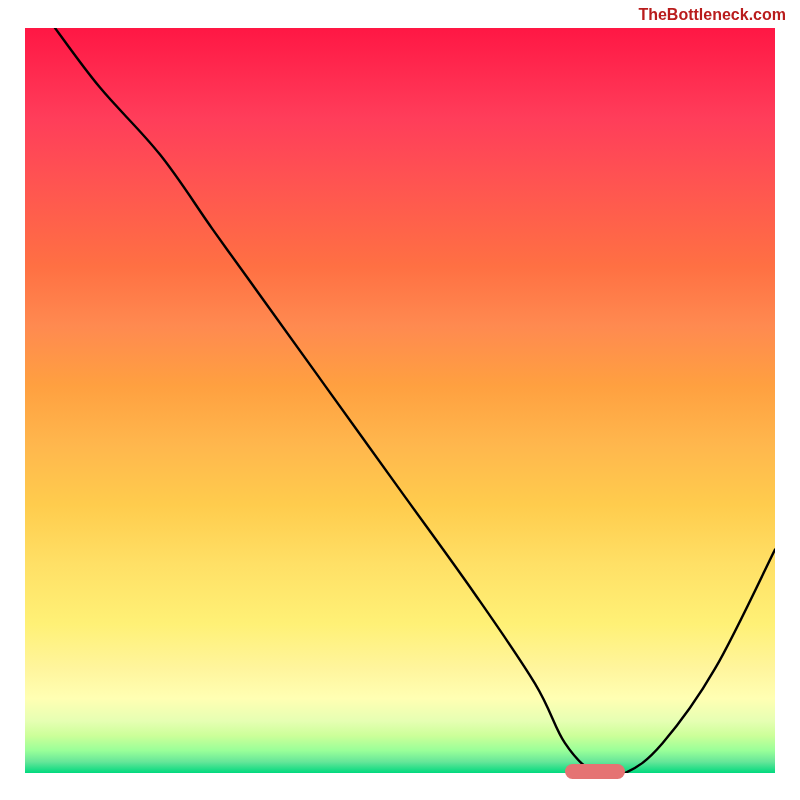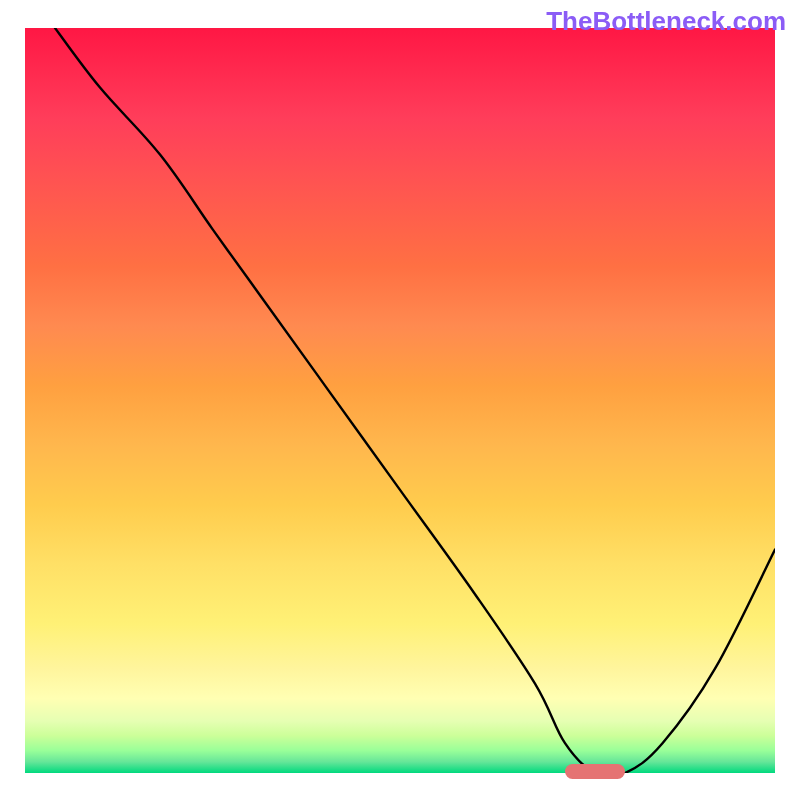--- a/index.html
+++ b/index.html
@@ -8,23 +8,23 @@
     width: 800px;
     height: 800px;
     position: relative;
     font-family: Arial, sans-serif;
     background: #fff;
   }
   .watermark {
     position: absolute;
     top: 6px;
     right: 14px;
-    font-size: 26px;
+    font-size: 16px;
     font-weight: bold;
-    color: #8b5cf6;
+    color: #b91c1c;
     z-index: 10;
   }
   .plot-area {
     position: absolute;
     left: 25px;
     top: 28px;
     width: 750px;
     height: 745px;
     background: linear-gradient(to bottom,
       #ff1744 0%,

